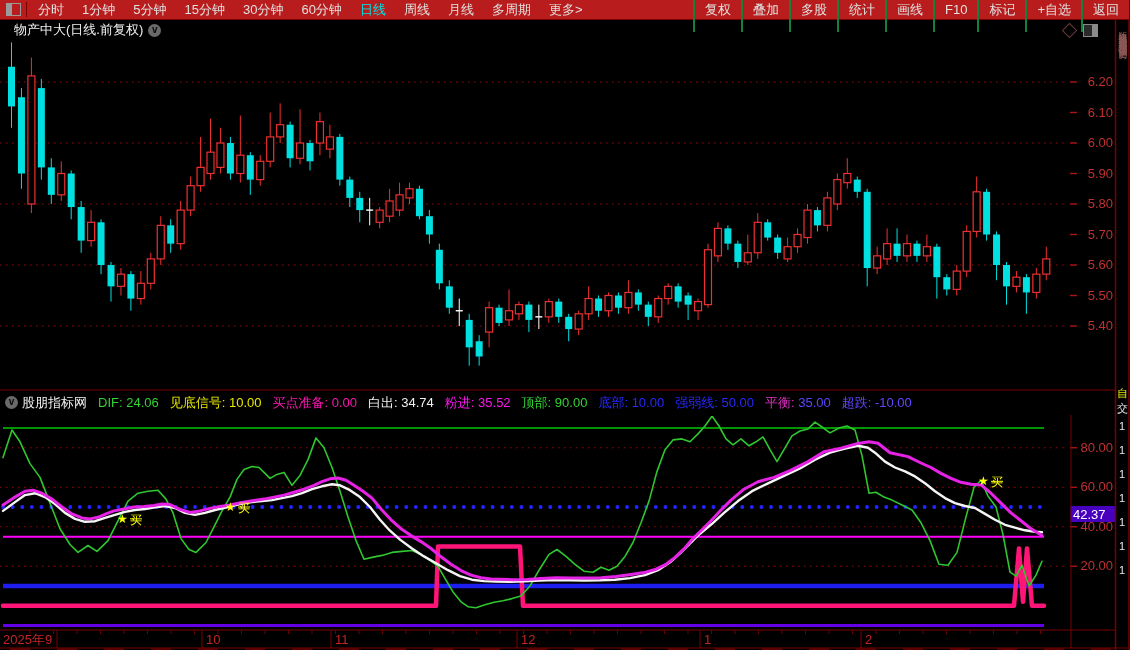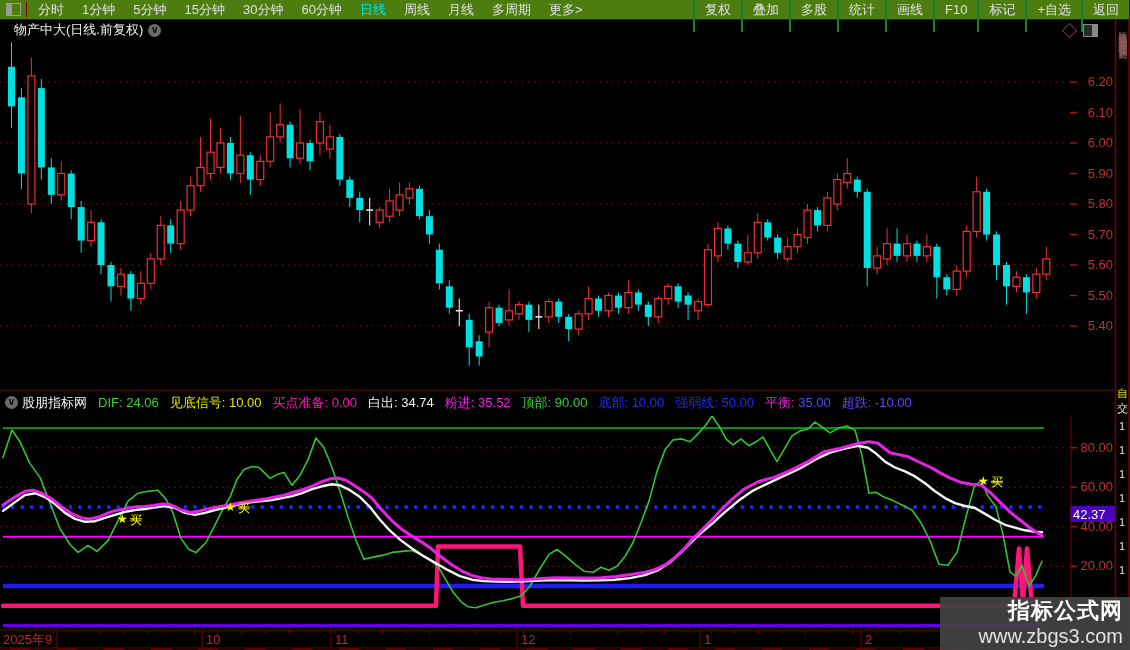--- a/index.html
+++ b/index.html
@@ -1,20 +1,20 @@
 <!DOCTYPE html>
 <html><head>
 <meta charset="utf-8">
 <style>
   html,body{margin:0;padding:0;background:#000;}
   #app{position:relative;width:1130px;height:650px;background:#000;overflow:hidden;
        font-family:"Liberation Sans",sans-serif;-webkit-font-smoothing:antialiased;}
   
   #topbar{position:absolute;left:0;top:0;width:1130px;height:19px;display:flex;align-items:center;
-          border-bottom:1px solid #7a0000;background:#4d7c0f;font-size:13px;color:#e0e0e0;z-index:30;}
+          border-bottom:1px solid #7a0000;background:#b91c1c;font-size:13px;color:#e0e0e0;z-index:30;}
   #winicon{width:13px;height:11px;border:1px solid #9a9a9a;margin:0 5px 0 6px;position:relative;}
   #winicon::after{content:"";position:absolute;left:0;top:0;width:5px;height:11px;background:#9a9a9a;}
   #leftdiv{width:1px;height:15px;background:#7a0000;margin-right:2px;}
   .tb-item{padding:0 9px;cursor:default;white-space:nowrap;line-height:18px;}
   .tb-item.active{color:#00e5e5;}
   #topbar-right{margin-left:auto;display:flex;height:19px;align-items:center;}
   .tbr-item{padding:13px 10px;border-left:2px solid #15803d;line-height:18px;white-space:nowrap;}
   .tbr-item:last-child{border-right:1px solid #7a0000;}
   
   #titlerow{position:absolute;left:0;top:20px;width:1112px;height:20px;display:flex;align-items:center;
@@ -476,17 +476,13 @@
   <div id="strip-digits">
       <div class="strip-digit" style="top: 420px;">1</div>
       <div class="strip-digit" style="top: 444px;">1</div>
       <div class="strip-digit" style="top: 468px;">1</div>
       <div class="strip-digit" style="top: 492px;">1</div>
       <div class="strip-digit" style="top: 516px;">1</div>
       <div class="strip-digit" style="top: 540px;">1</div>
       <div class="strip-digit" style="top: 564px;">1</div>
     </div>
 
-  <div id="watermark">
-    <div id="wm1">指标公式网</div>
-    <div id="wm2">www.zbgs3.com</div>
-  </div>
 </div>
 
 </body></html>

